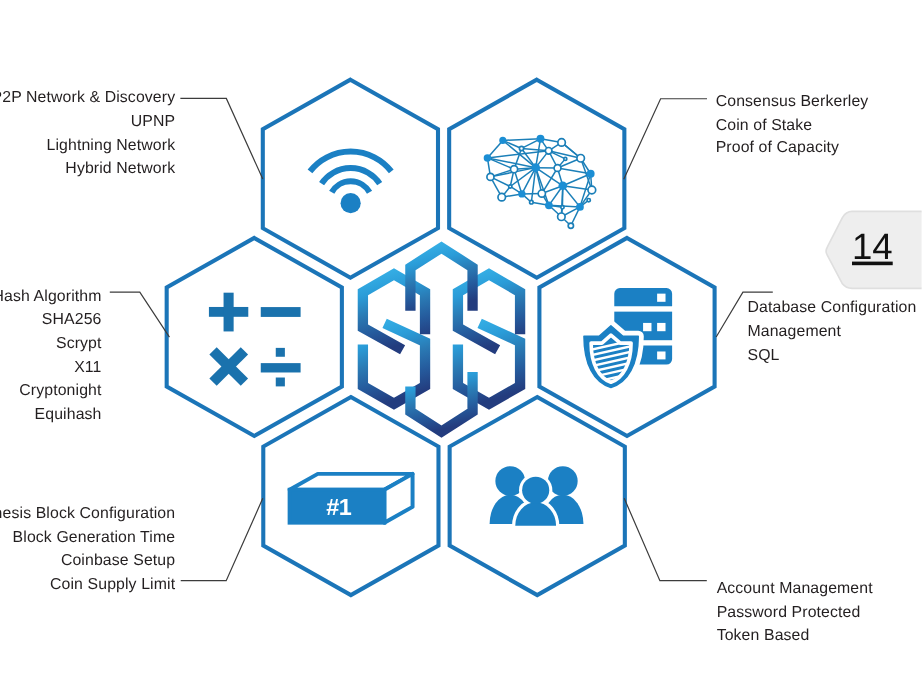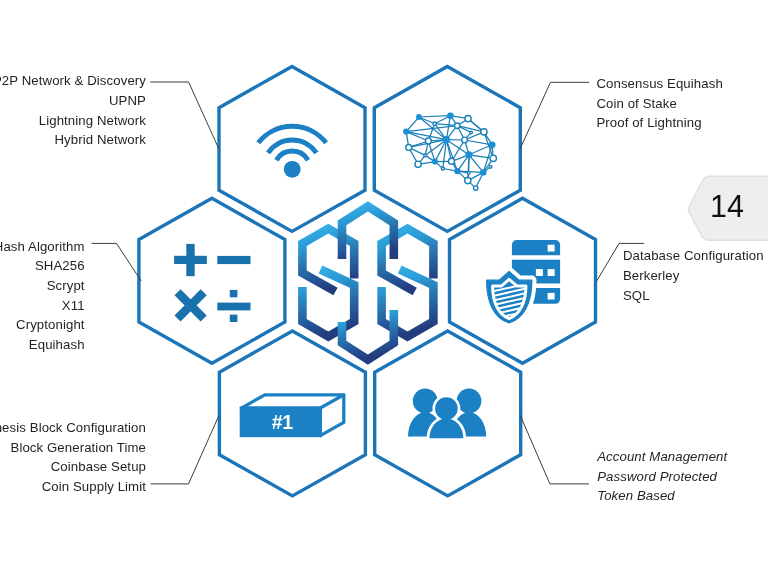--- a/index.html
+++ b/index.html
@@ -4,21 +4,21 @@
 <style>
   html,body{margin:0;padding:0;}
   body{width:768px;height:575px;background:#ffffff;font-family:"Liberation Sans",sans-serif;overflow:hidden;position:relative;}
   .stage{position:absolute;left:0;top:0;width:768px;height:575px;}
   .lbl{position:absolute;color:#231f20;font-size:13.2px;line-height:19.68px;white-space:nowrap;letter-spacing:0.1px;}
   .lbl.r{text-align:right;}
   .lbl.l{text-align:left;}
   svg{display:block;position:absolute;left:0;top:0;}
   .badge{position:absolute;left:704px;top:174.5px;width:62px;height:64px;
          color:#111;font-size:30.5px;display:flex;align-items:center;justify-content:flex-start;
-         padding-left:6px;box-sizing:border-box;}
+         padding-left:6px;box-sizing:border-box;text-decoration:underline;}
 </style>
 </head>
 <body>
 
 <div class="stage">
 
 <svg width="768" height="575" viewBox="0 0 768 575">
   <defs>
     <linearGradient id="logoGrad" x1="0.1" y1="0" x2="0.35" y2="1">
       <stop offset="0%" stop-color="#36b0e6"></stop>
@@ -231,42 +231,42 @@
 </div>
 
 <div id="labels">
       <div class="lbl r" style="right: 622px; top: 71.4px;">
         <div>P2P Network &amp; Discovery</div>
         <div>UPNP</div>
         <div>Lightning Network</div>
         <div>Hybrid Network</div>
       </div>
       <div class="lbl l" style="left: 596.4px; top: 74px;">
-        <div>Consensus Equihash</div>
+        <div>Consensus Berkerley</div>
         <div>Coin of Stake</div>
-        <div>Proof of Lightning</div>
+        <div>Proof of Capacity</div>
       </div>
       <div class="lbl r" style="right: 683.4px; top: 236.5px;">
         <div>Hash Algorithm</div>
         <div>SHA256</div>
         <div>Scrypt</div>
         <div>X11</div>
         <div>Cryptonight</div>
         <div>Equihash</div>
       </div>
       <div class="lbl l" style="left: 622.9px; top: 246.2px;">
         <div>Database Configuration</div>
-        <div>Berkerley</div>
+        <div>Management</div>
         <div>SQL</div>
       </div>
       <div class="lbl r" style="right: 622px; top: 418px;">
         <div>Genesis Block Configuration</div>
         <div>Block Generation Time</div>
         <div>Coinbase Setup</div>
         <div>Coin Supply Limit</div>
       </div>
-      <div class="lbl l" style="left: 597.2px; top: 447px; font-style: italic;">
+      <div class="lbl l" style="left: 597.2px; top: 480px;">
         <div>Account Management</div>
         <div>Password Protected</div>
         <div>Token Based</div>
       </div>
     </div>
 </div>
 
 </body></html>

